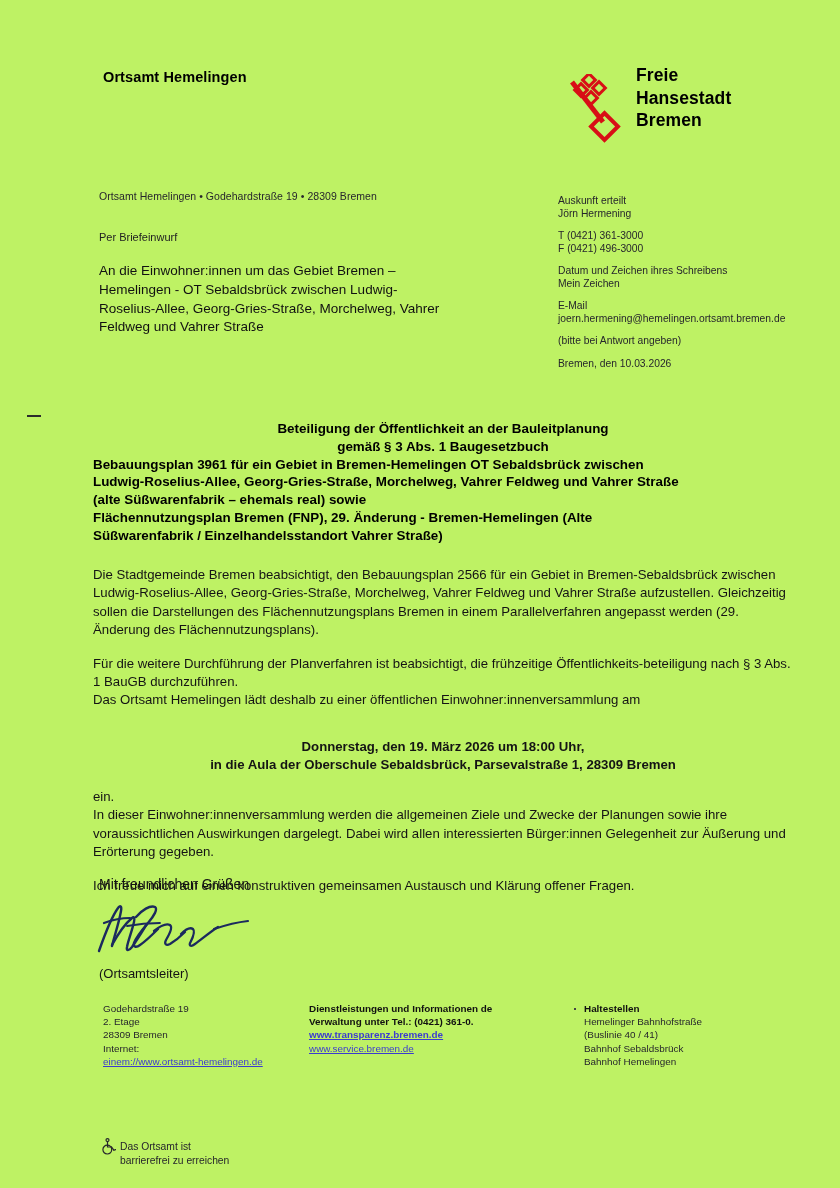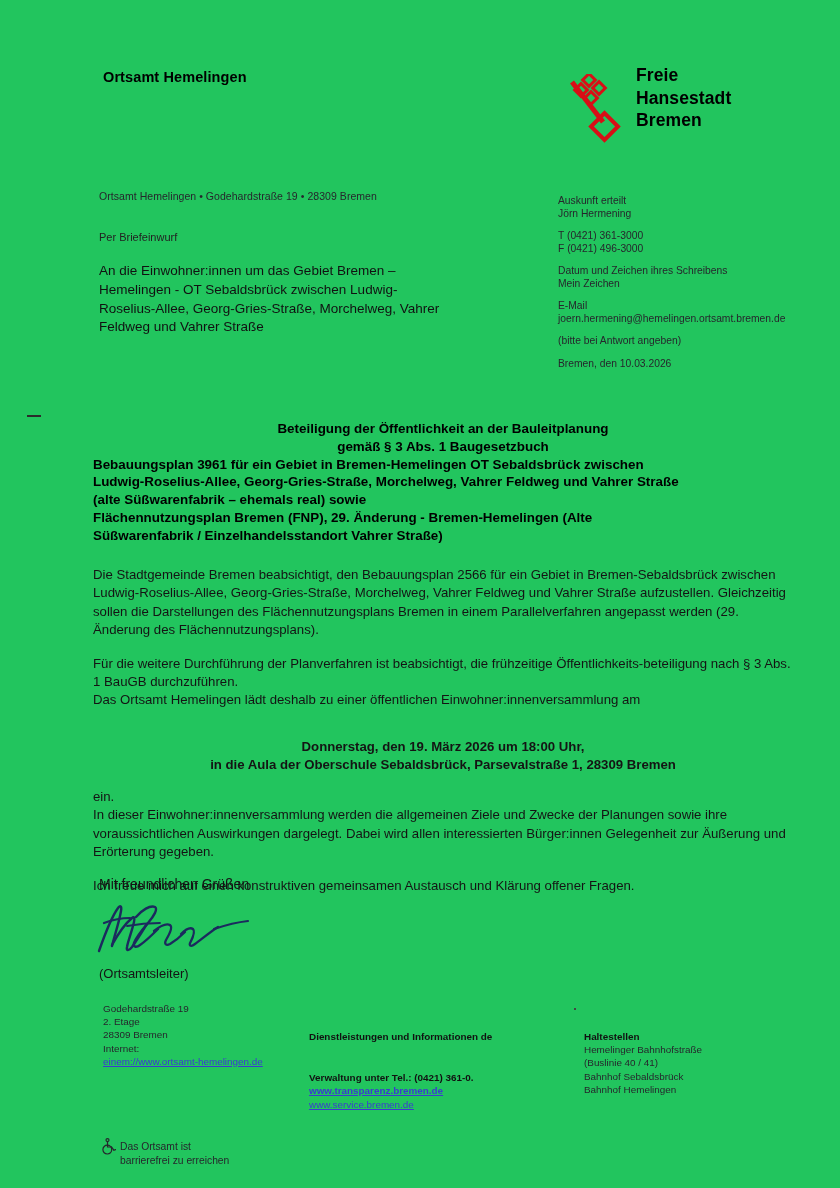--- a/index.html
+++ b/index.html
@@ -10,21 +10,21 @@
   }
   body {
     font-family: "Liberation Sans", sans-serif;
     color: #1a1a1a;
     -webkit-font-smoothing: antialiased;
   }
   #page {
     position: relative;
     width: 840px;
     height: 1188px;
-    background: #22c55e;
+    background: #bef264;
     overflow: hidden;
   }
 
   
   .hdr-office {
     position: absolute;
     left: 103px;
     top: 69px;
     font-size: 14.5px;
     font-weight: bold;
@@ -180,21 +180,21 @@
   .fcol-2 { left: 309px; top: 0; width: 250px; }
   .fcol-3 { left: 584px; top: 0; width: 200px; }
   .fdot {
     position: absolute;
     left: 574px;
     top: 6px;
     width: 2px;
     height: 2px;
     background: #444;
   }
-  .fbold { font-weight: bold; color: #111; margin-top: 28px; }
+  .fbold { font-weight: bold; color: #111; }
   .flink {
     color: #3b3bd0;
     text-decoration: underline;
   }
   .flink-b {
     color: #3b3bd0;
     text-decoration: underline;
     font-weight: bold;
   }
 

